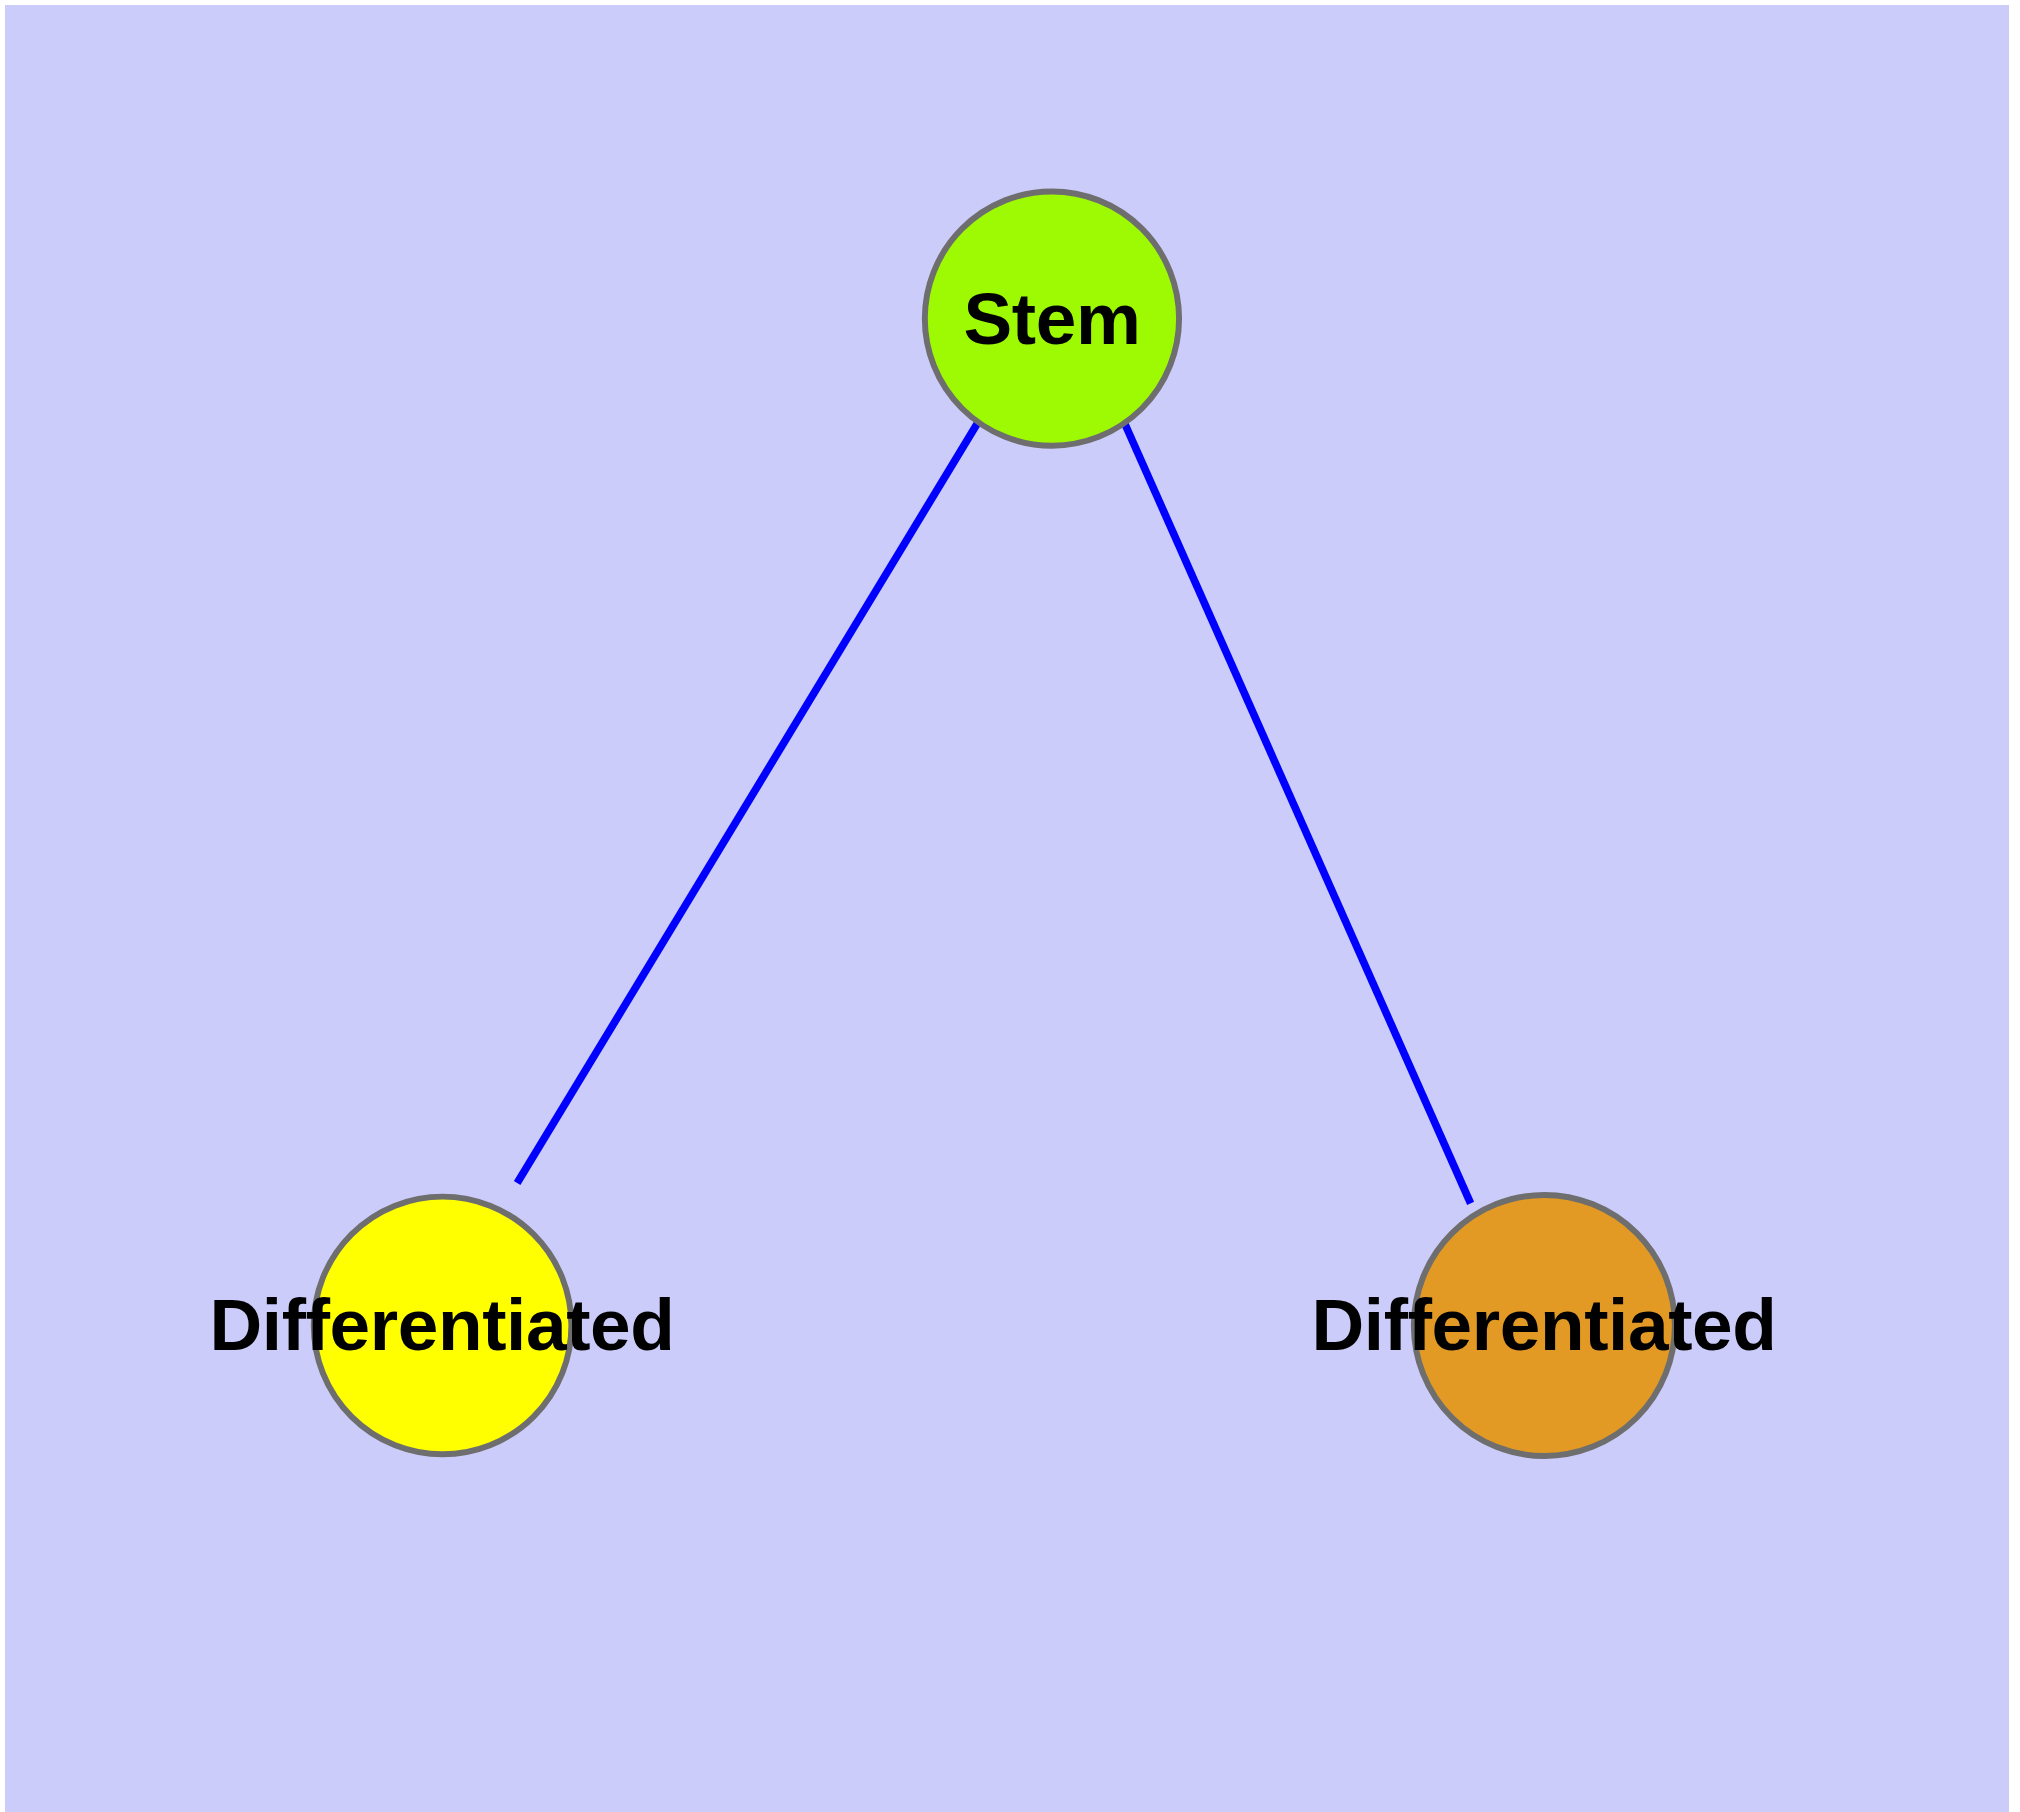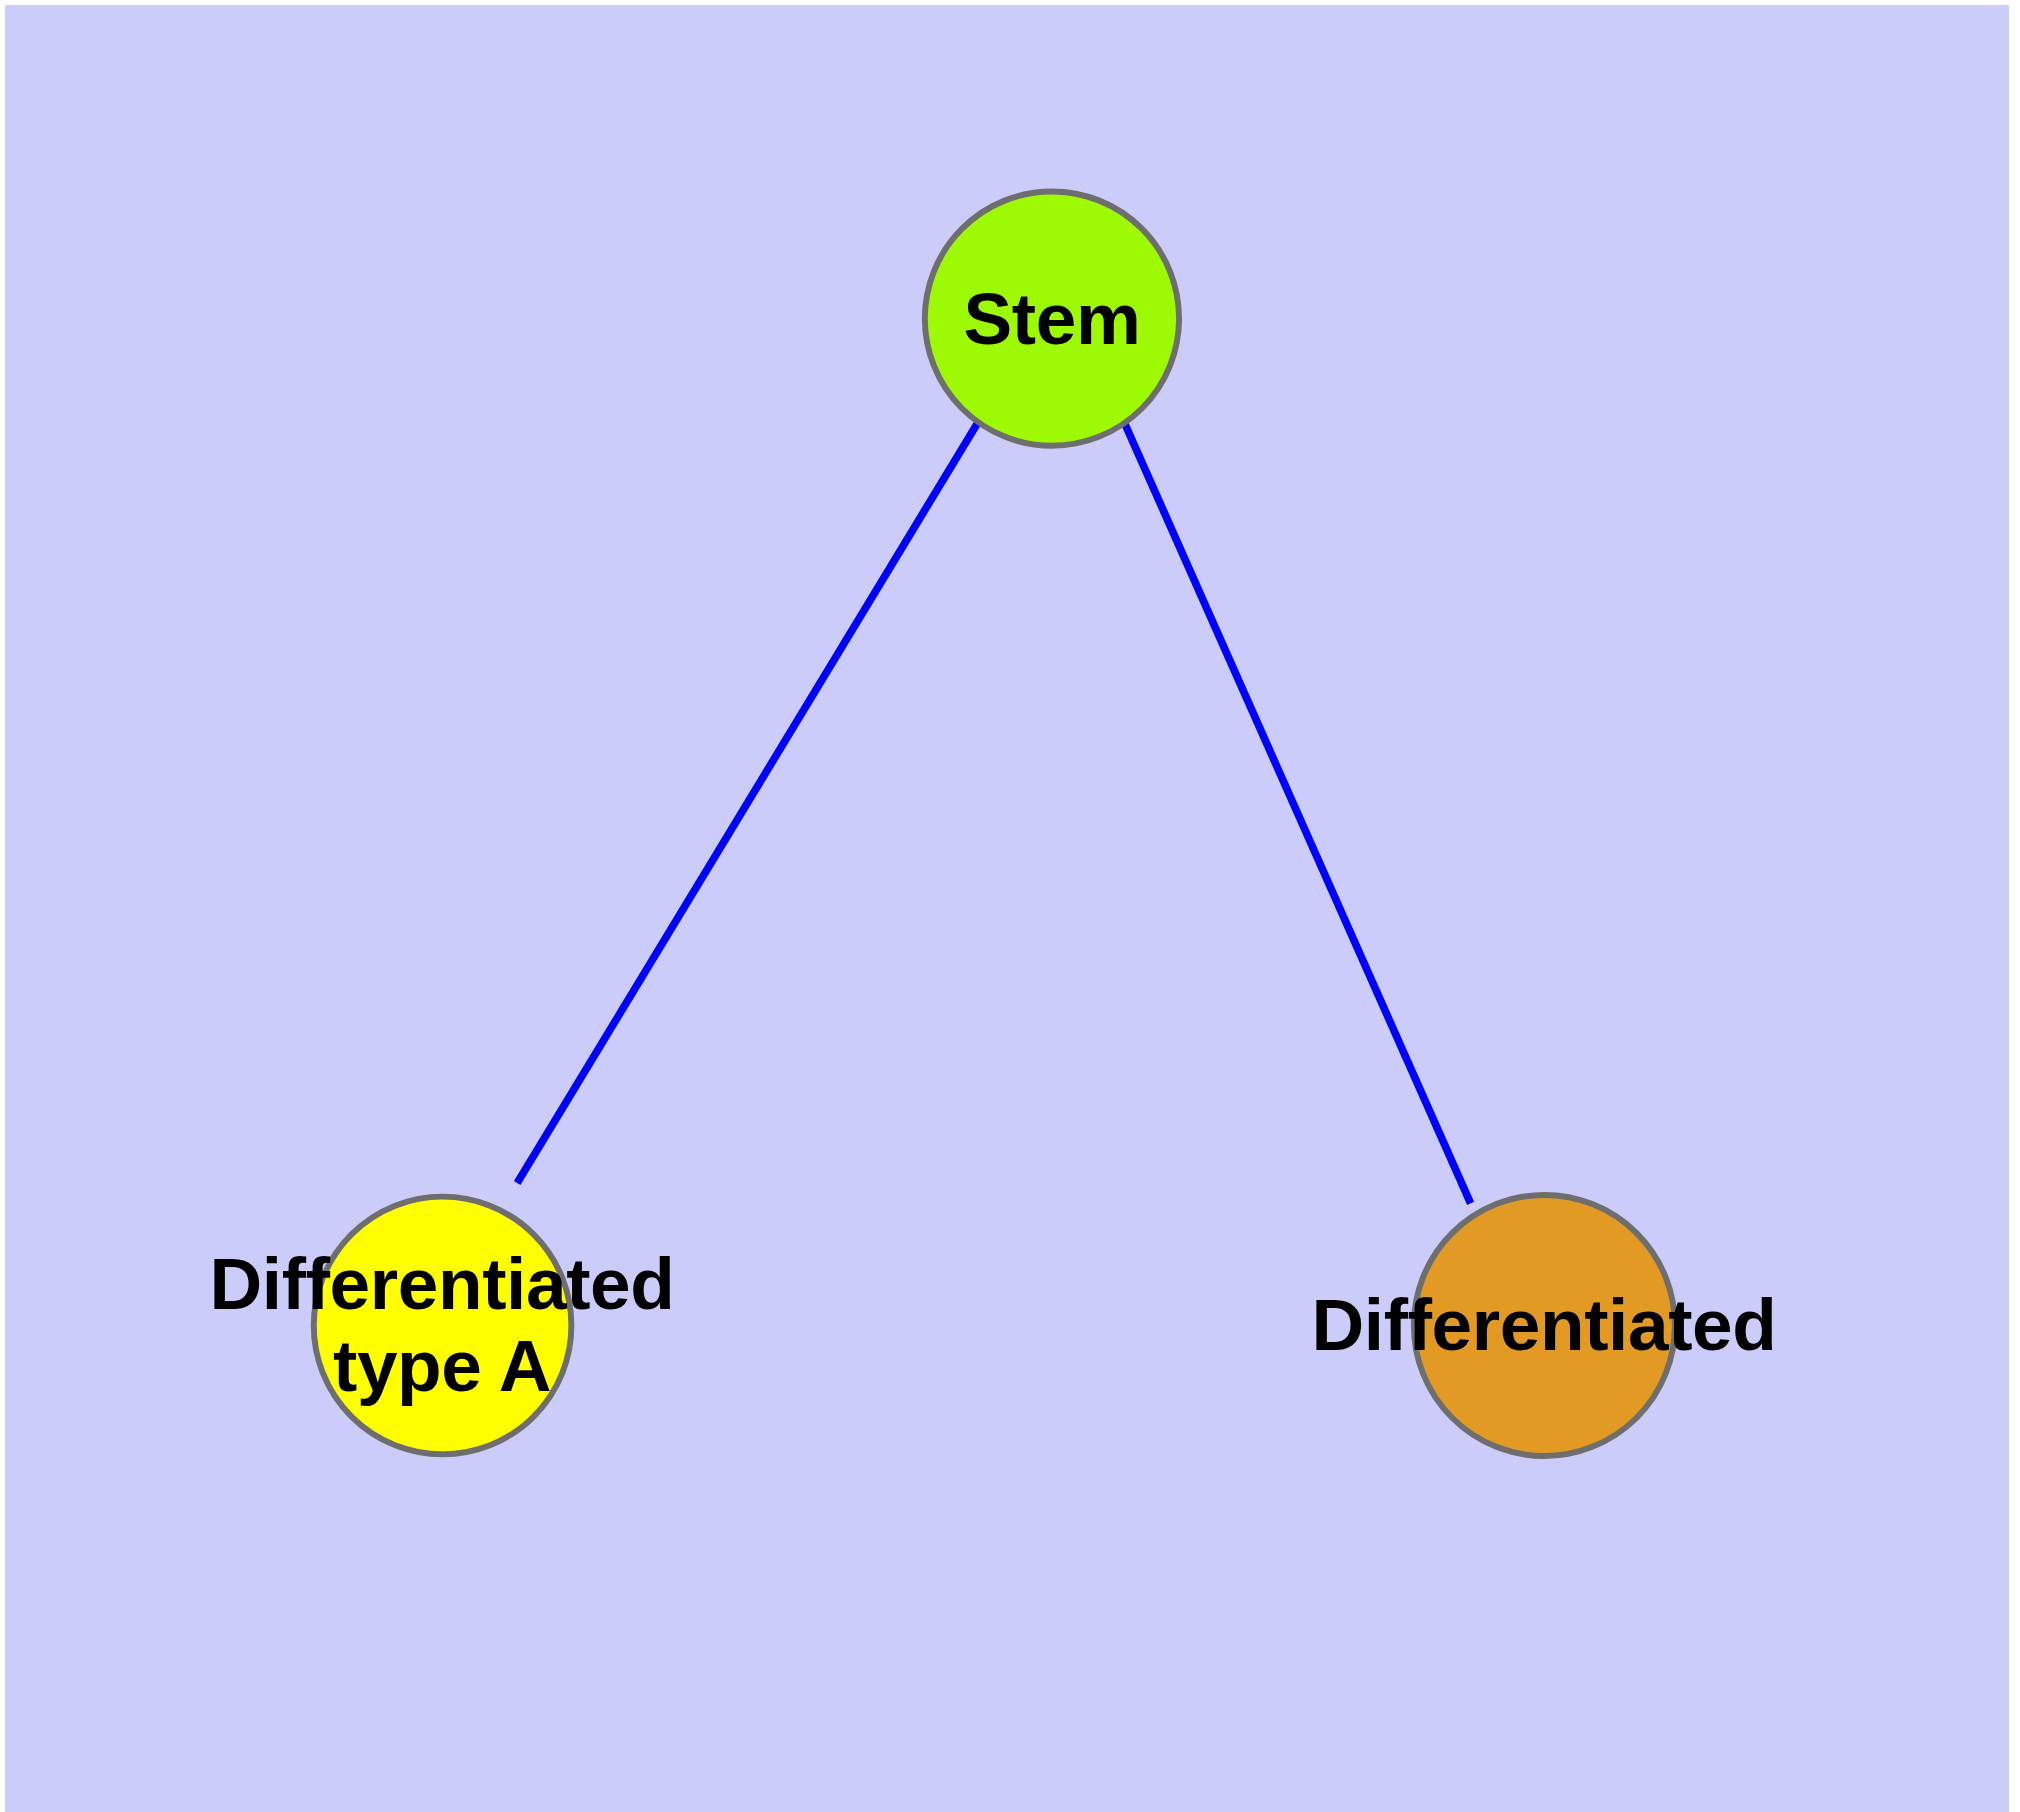--- a/index.html
+++ b/index.html
@@ -52,18 +52,18 @@
     </g>
     <g>
       <circle cx="516" cy="1558" r="152" fill="#ffff00" stroke="#6e6e6e" stroke-width="7"></circle>
       <circle cx="1816" cy="1558" r="154" fill="#e29a24" stroke="#6e6e6e" stroke-width="7"></circle>
       <circle cx="1235" cy="370" r="150" fill="#9efa02" stroke="#6e6e6e" stroke-width="7"></circle>
     </g>
   </svg>
 
   <div class="node-label" style="left:1047px; top:314px;">Stem</div>
 
-  <div class="node-label" style="left:437px; top:1320px;"><span>Differentiated</span><br><span>type A</span></div>
+  <div class="node-label" style="left:437px; top:1320px;"><span>Differentiated</span><br></div>
 
   <div class="node-label" style="left:1539px; top:1320px;"><span>Differentiated</span><br></div>
 
 </div>
 
 
 </body></html>

